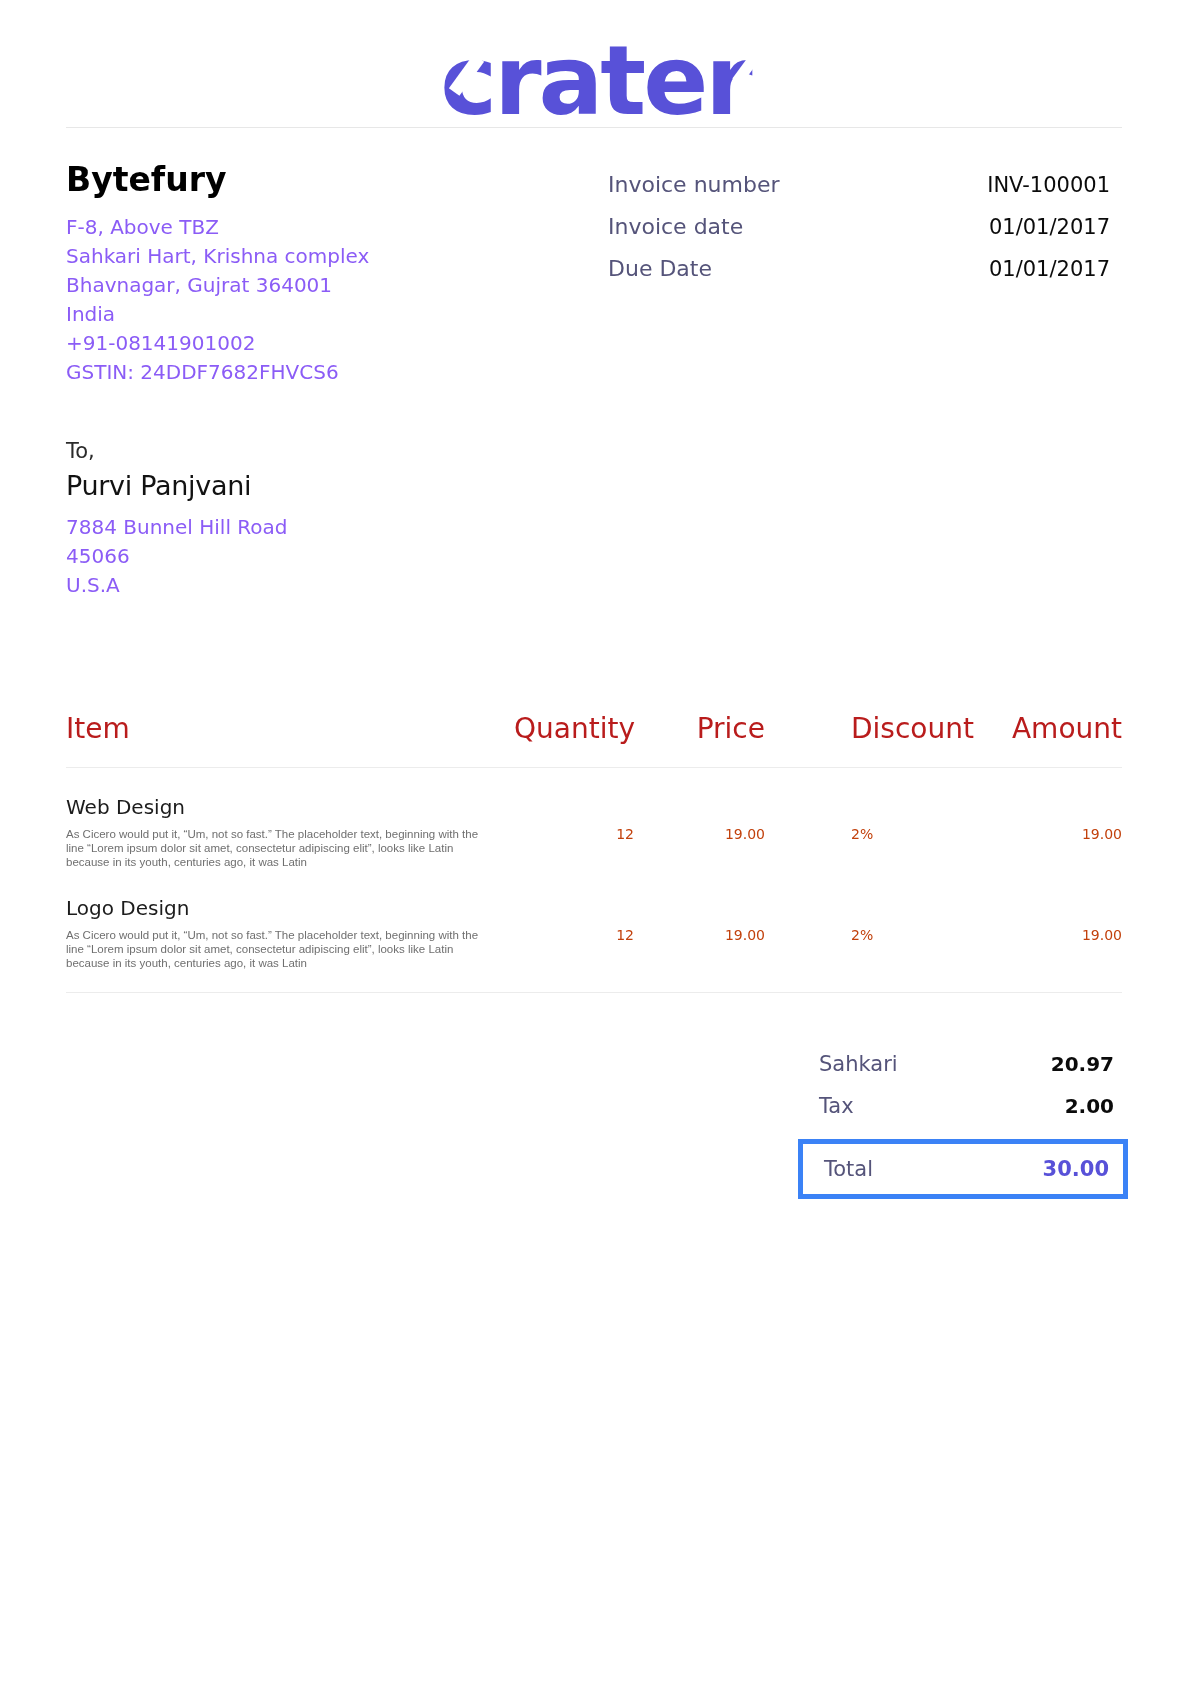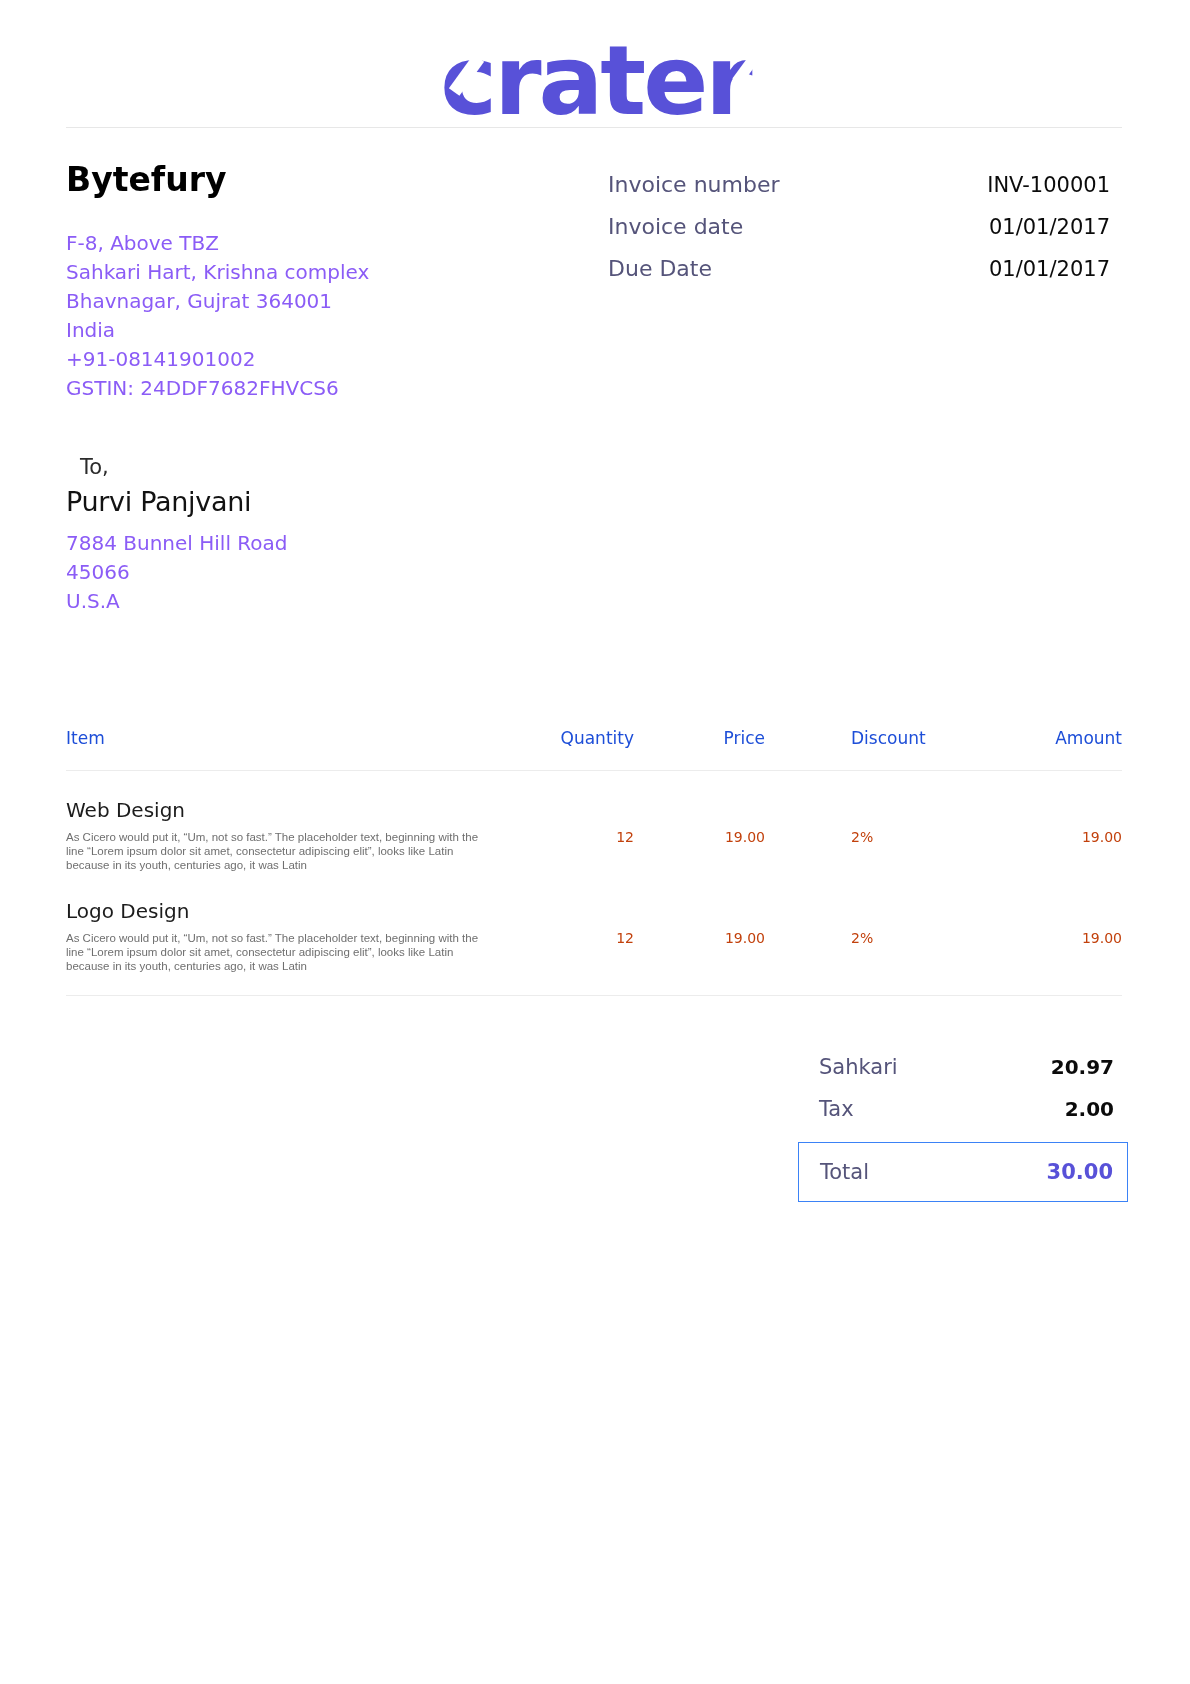--- a/index.html
+++ b/index.html
@@ -22,34 +22,34 @@
     font-family:"DejaVu Sans", sans-serif;
   }
   .logo .slash { position:absolute; background:#ffffff; }
   .logo .slash-c { left:20px; top:18px; width:13px; height:42px; transform:rotate(36deg); }
   .logo .slash-r { right:-2px; top:16px; width:11px; height:33px; transform:rotate(36deg); }
   
   .hr { height:1px; background:#e7e7e7; margin:0 68px 0 66px; }
   .hr-light { height:1px; background:#ececec; }
   
   .info { display:flex; justify-content:space-between; padding:32px 80px 0 66px; }
-  .company-name { font-size:33px; font-weight:bold; color:#000; letter-spacing:0; margin-bottom:30px; }
+  .company-name { font-size:33px; font-weight:bold; color:#000; letter-spacing:0; margin-bottom:14px; }
   .addr-line { font-size:20px; line-height:29px; color:#8b5cf6; }
   .meta { width:502px; margin-top:4px; }
   .meta-row { display:flex; justify-content:space-between; align-items:baseline; line-height:41px; }
   .meta-label { font-size:22px; color:#55547A; }
   .meta-value { font-size:21px; color:#0b0b0b; }
   
   .bill-to { padding:52px 66px 0 66px; }
-  .to-label { font-size:21px; color:#2b2b2b; margin-bottom:7px;margin-left:14px; }
+  .to-label { font-size:21px; color:#2b2b2b; margin-bottom:7px; }
   .bill-name { font-size:27px; color:#121212; margin-bottom:12px; letter-spacing:-0.3px; }
   
   .table { margin:112px 68px 0 66px; }
   .t-head { display:flex; padding-bottom:22px; }
-  .t-head > div { font-size:17px; color:#1d4ed8; }
+  .t-head > div { font-size:28px; color:#b91c1c; }
   .c-item { flex:1 1 auto; }
   .c-qty  { width:120px; text-align:right; }
   .c-price{ width:131px; text-align:right; }
   .c-disc { width:190px; text-align:left; padding-left:86px; }
   .c-amt  { width:167px; text-align:right; }
   .item-row { display:flex; padding-top:27px; }
   .item-title { font-size:20px; color:#1c1c1c; margin-bottom:8px; }
   .item-desc {
     font-family:"Liberation Sans", sans-serif;
     font-size:11.5px; line-height:14px; color:#6f6f6f;
@@ -57,21 +57,21 @@
   }
   .item-row .num { padding-top:31px; font-size:14px; color:#c2410c; }
   .table-bottom-rule { margin-top:22px; }
   
   .totals { width:330px; margin:50px 62px 0 auto; }
   .tot-row { display:flex; justify-content:space-between; align-items:baseline; padding:0 14px 0 21px; line-height:42px; }
   .tot-label { font-size:21px; color:#55547A; }
   .tot-value { font-size:20px; font-weight:bold; color:#0b0b0b; }
   .total-box {
     margin-top:12px; height:60px;
-    border:1px solid #3b82f6;
+    border:5px solid #3b82f6;
     display:flex; justify-content:space-between; align-items:center;
     padding:0 14px 0 21px;
   }
   .total-box .tot-value { font-size:21px; color:#5851D8; }
 </style>
 </head>
 <body>
 
 <div class="page">
 

